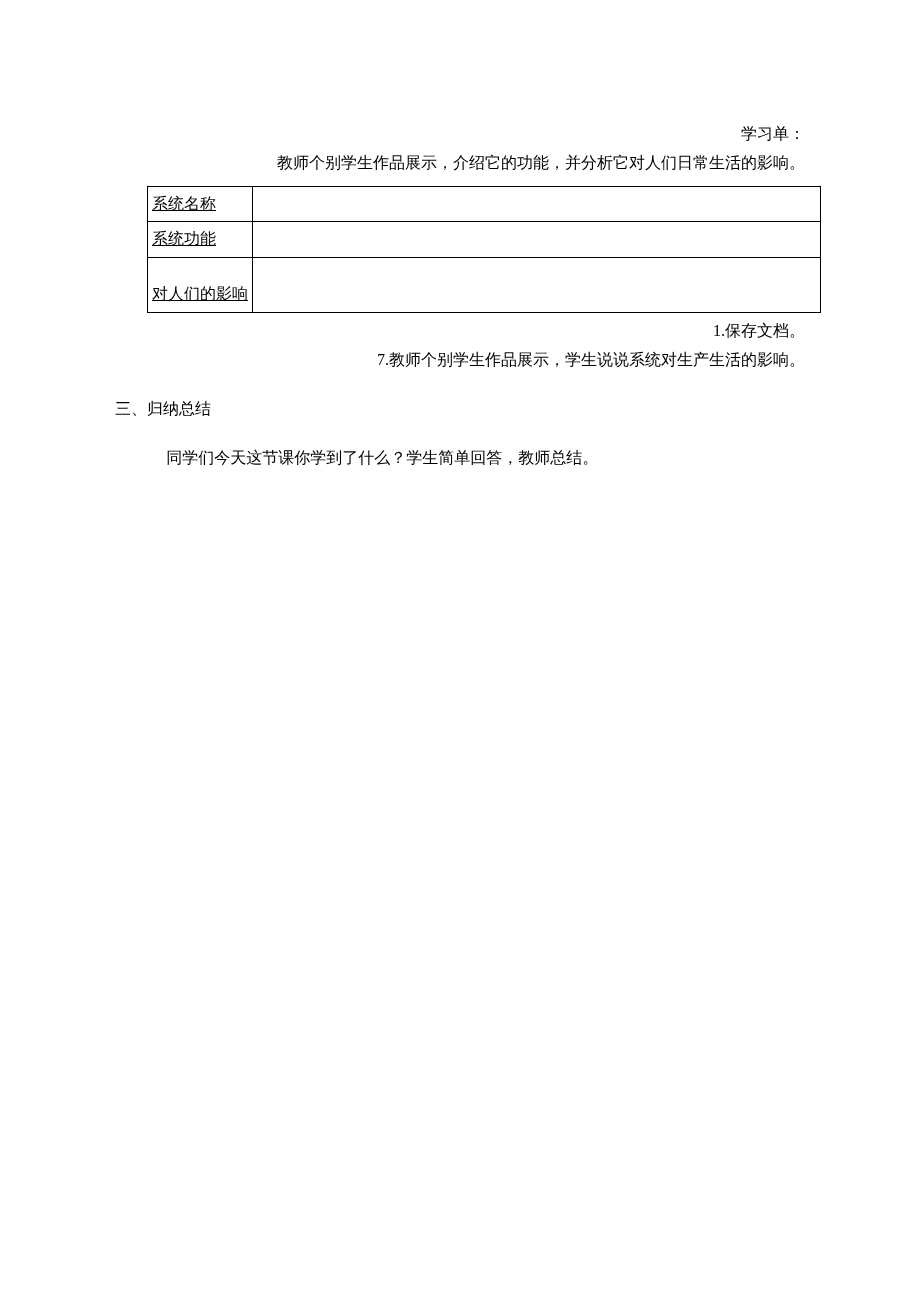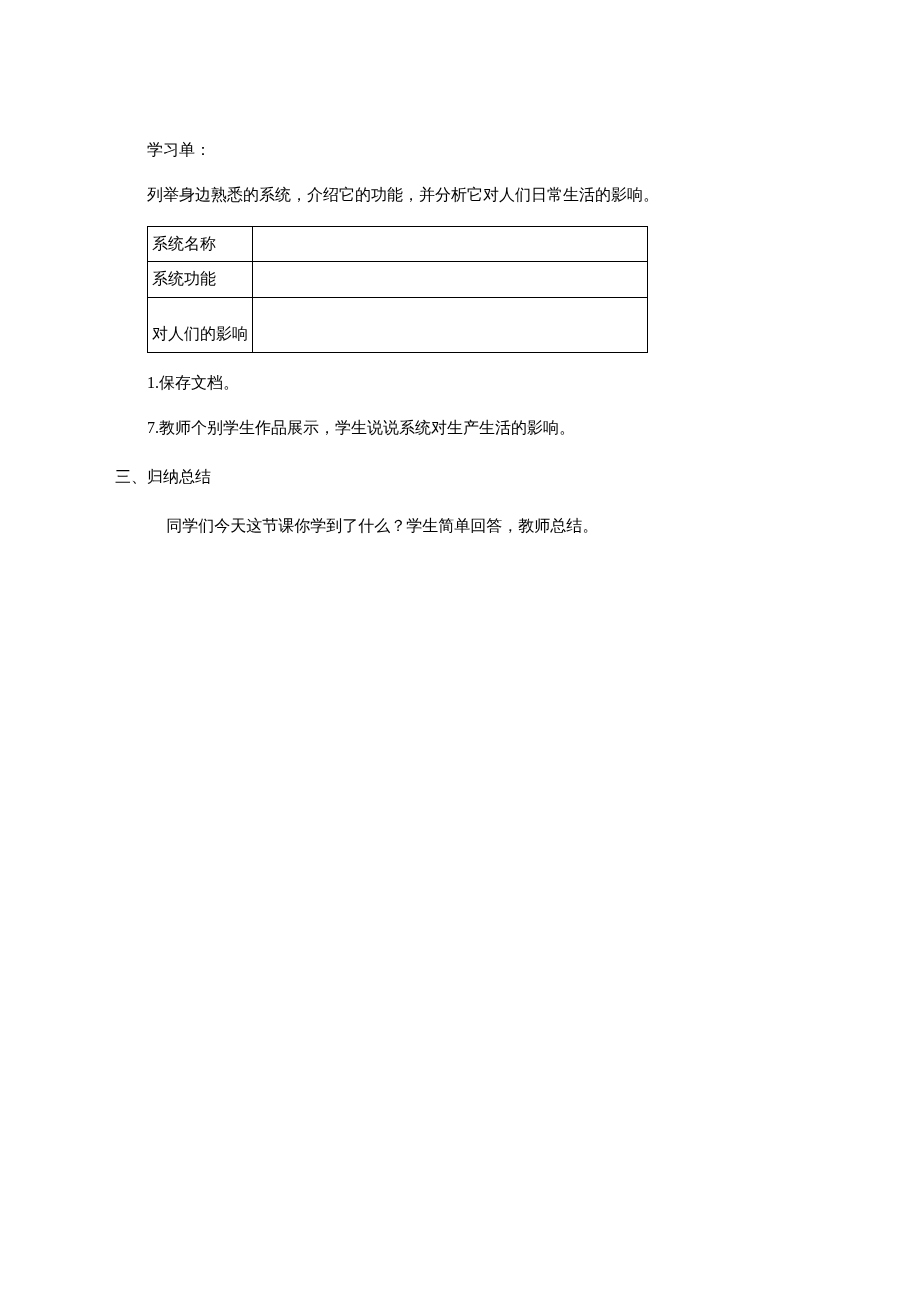--- a/index.html
+++ b/index.html
@@ -17,32 +17,34 @@
     .page {
       padding: 120px 115px 0 115px;
     }
     .indent-1 {
       text-indent: 2em;
     }
     .section-heading {
       margin: 20px 0;
     }
     .body-line {
-      margin: 16px 0;
+      margin: 0 0;
+      text-align: right;
     }
     .indent-deep {
       padding-left: 3.2em;
       margin: 2px 0;
     }
     table {
       border-collapse: collapse;
-      width: 501px;
+      width: 674px;
       margin-left: 2em;
-      margin-top: 0;
+      margin-top: 8px;
       margin-bottom: 4px;
+      text-decoration: underline;
     }
     td {
       border: 1px solid #000;
       padding: 3px 4px;
       vertical-align: bottom;
       font-size: 16px;
     }
     td.label-cell {
       width: 95px;
       white-space: nowrap;
@@ -52,21 +54,21 @@
       text-align: center;
     }
   </style>
 </head>
 <body>
 
 <div class="page">
 
   <div class="body-line indent-1">学习单：</div>
 
-  <div class="body-line indent-1">列举身边熟悉的系统，介绍它的功能，并分析它对人们日常生活的影响。</div>
+  <div class="body-line indent-1">教师个别学生作品展示，介绍它的功能，并分析它对人们日常生活的影响。</div>
 
   <table>
     <tbody>
         <tr>
       <td class="label-cell">系统名称</td>
       <td></td>
     </tr>
     <tr>
       <td class="label-cell">系统功能</td>
       <td></td>

